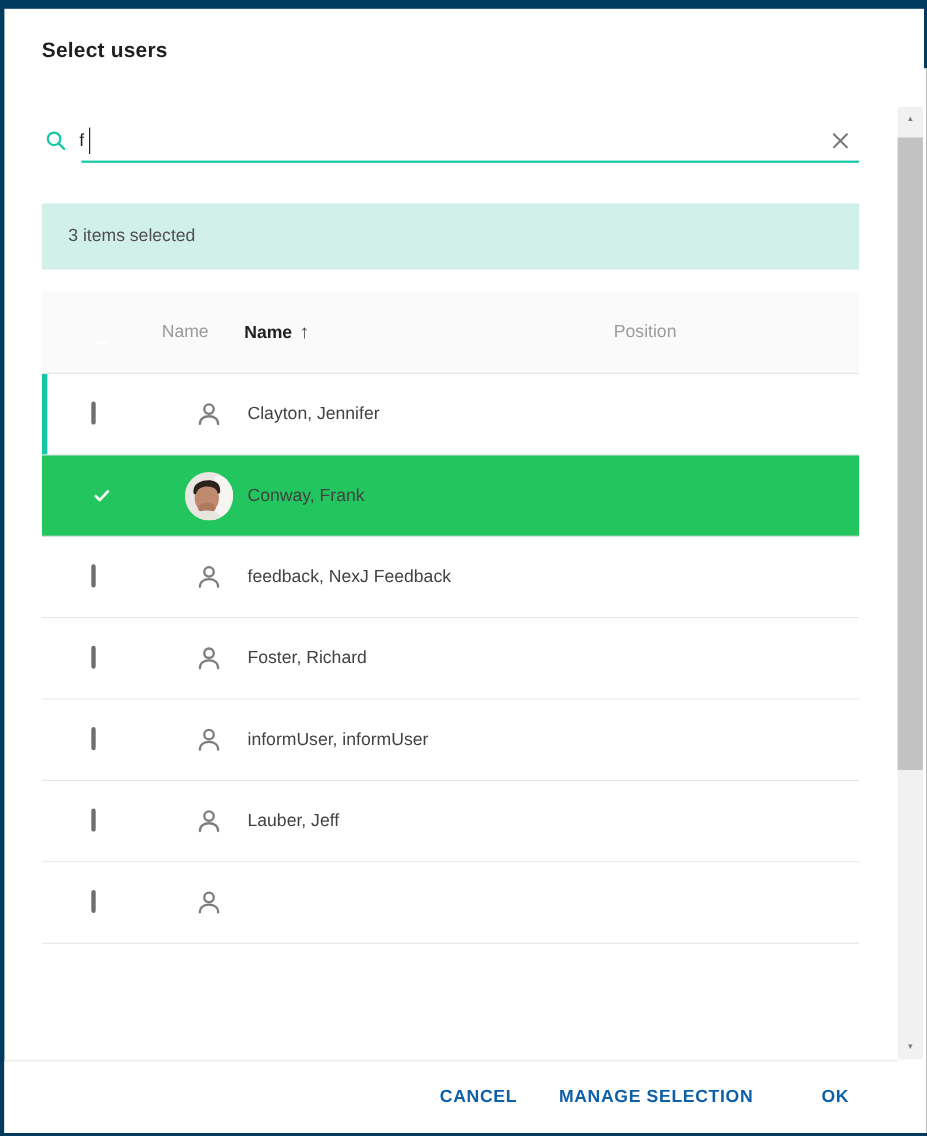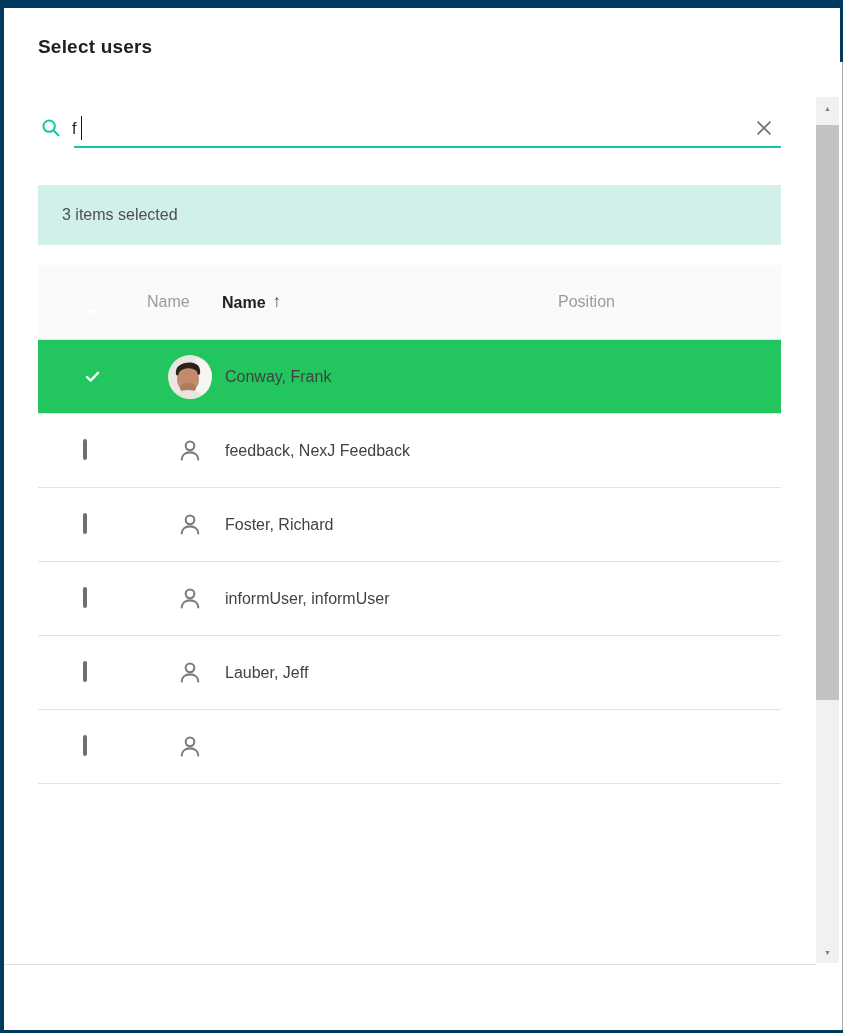--- a/index.html
+++ b/index.html
@@ -125,20 +125,31 @@
     </span>
     <span class="col-icon">Name</span>
     <span class="col-name">
       <span>Name</span>
       <span class="sort-arrow">↑</span>
     </span>
     <span class="col-pos">Position</span>
   </div>
 
   <div class="tbody" id="tbody">
+      <div class="row focused">
+        <span class="cb-slot"><span class="cb unchecked"></span></span>
+        <span class="icon-slot">
+          <svg width="28" height="28" viewBox="0 0 24 24" fill="none">
+      <circle cx="12" cy="7.6" r="3.7" stroke="#7d7d7d" stroke-width="1.8"></circle>
+      <path d="M4.9 19.3c0-4 3.2-6.1 7.1-6.1s7.1 2.1 7.1 6.1" stroke="#7d7d7d" stroke-width="1.8" stroke-linecap="round"></path>
+    </svg>
+        </span>
+        <span class="row-name">Clayton, Jennifer</span>
+        <span class="row-pos"></span>
+      </div>
       <div class="row active">
         <span class="cb-slot"><span class="cb checked"><svg width="19" height="19" viewBox="0 0 19 19">
               <path d="M4 10 l3.6 3.6 L15 5.8" fill="none" stroke="#fff" stroke-width="2.4" stroke-linecap="round" stroke-linejoin="round"></path>
             </svg></span></span>
         <span class="icon-slot">
           <svg width="44" height="44" viewBox="0 0 44 44">
       <defs>
               <clipPath id="avclip">
                 <circle cx="22" cy="22" r="22"></circle>
               </clipPath>
@@ -207,20 +218,25 @@
       <circle cx="12" cy="7.6" r="3.7" stroke="#7d7d7d" stroke-width="1.8"></circle>
       <path d="M4.9 19.3c0-4 3.2-6.1 7.1-6.1s7.1 2.1 7.1 6.1" stroke="#7d7d7d" stroke-width="1.8" stroke-linecap="round"></path>
     </svg>
         </span>
         <span class="row-name"></span>
         <span class="row-pos"></span>
       </div>
     </div>
 
   <div class="footer-divider"></div>
+  <div class="footer">
+    <button class="tbtn gap1">CANCEL</button>
+    <button class="tbtn gap2">MANAGE SELECTION</button>
+    <button class="tbtn">OK</button>
+  </div>
 
   <div class="sb">
     <div class="sb-btn sb-up">▲</div>
     <div class="sb-thumb"></div>
     <div class="sb-btn sb-down">▼</div>
   </div>
 
 </div>
 
 </body></html>

